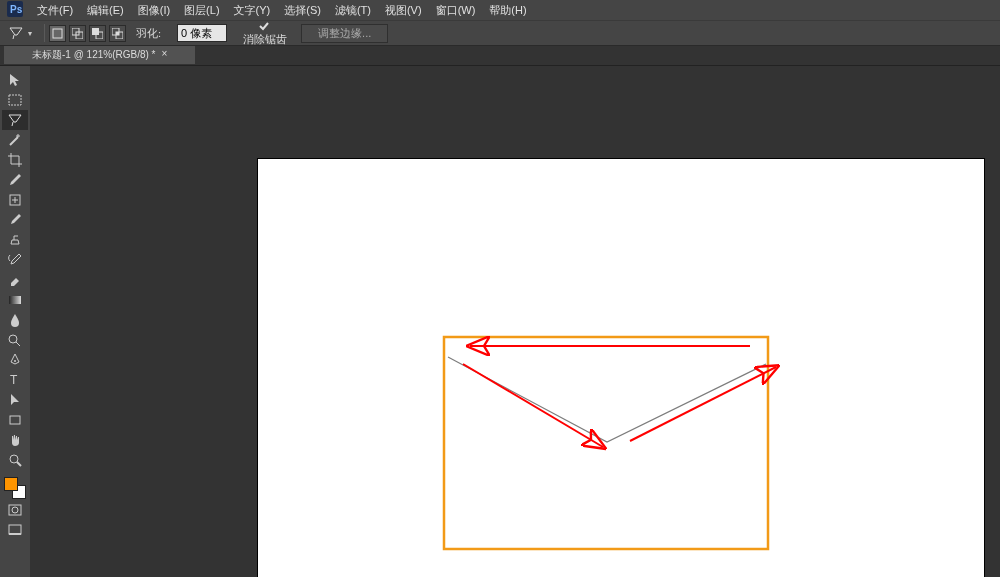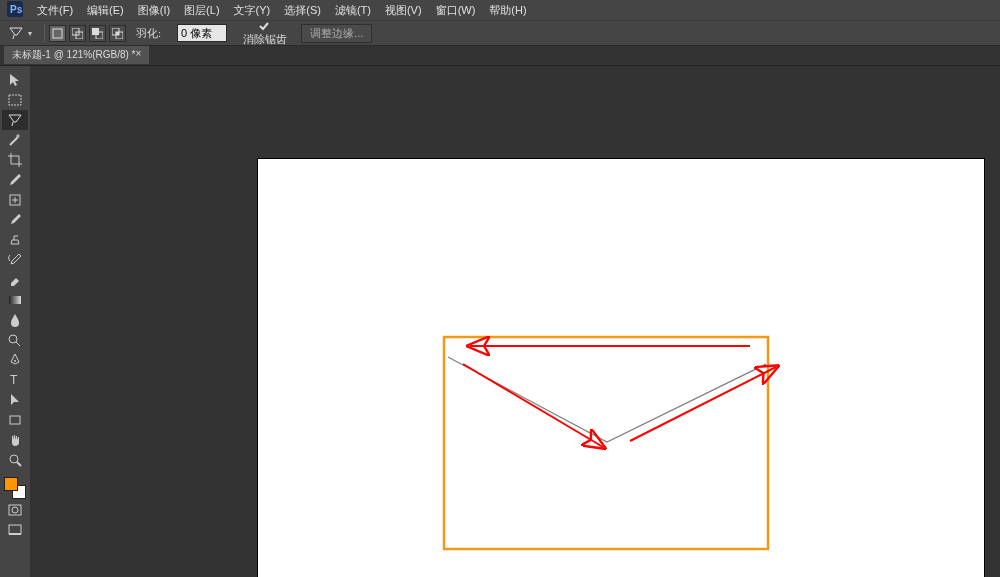--- a/index.html
+++ b/index.html
@@ -17,26 +17,26 @@
   .opt-flyout .lasso-svg { width:16px; height:16px; }
   .opt-flyout .chev { font-size:8px; color:#ccc; }
   .opt-divider { width:1px; height:18px; background:#5a5a5a; margin:0 4px; }
   .sel-mode-group { display:flex; gap:3px; margin-right:10px; }
   .sel-mode-btn { width:17px; height:17px; border:1px solid #2b2b2b; background:#4c4c4c; display:flex; align-items:center; justify-content:center; }
   .sel-mode-btn.active { background:#666; }
   .opt-label { margin-right:16px;font-family:Liberation Serif, serif; }
   .feather-input { width:50px; height:18px; background:#e6e6e6; border:1px solid #2a2a2a; padding:0 3px; font-size:11px; }
   .check { width:12px; height:12px; display:inline-flex; align-items:center; justify-content:center; color:#ddd; margin-right:3px; }
   .check svg{width:12px;height:12px;}
-  .refine-btn { background:#4a4a4a; border:1px solid #2f2f2f; padding:1px 8px; font-size:11px; color:#aaa; margin-left:14px; }
+  .refine-btn { background:#4a4a4a; border:1px solid #2f2f2f; padding:1px 16px; font-size:11px; color:#aaa; margin-left:14px; }
   .aa-wrap{display:flex;align-items:center;margin-left:16px;flex-direction:column;}
 
   
   .tabs-bar { background:#333333; height:20px; display:flex; align-items:flex-start; padding-left:4px; border-bottom:1px solid #222; }
-  .doc-tab { background:#525252; color:#dcdcdc; font-size:10px; padding:2px 8px; display:flex; align-items:flex-start; }
+  .doc-tab { background:#525252; color:#dcdcdc; font-size:10px; padding:2px 28px; display:flex; align-items:flex-start; gap:6px; }
   .doc-tab .close-x { font-size:10px; color:#ddd; }
 
   
   .workspace { position:absolute; top:66px; left:0; bottom:0; right:0; display:flex; }
   .tools-panel { width:30px; background:#454545; height:100%; display:flex; flex-direction:column; align-items:center; padding-top:4px; }
   .tool-cell { width:26px; height:20px; display:flex; align-items:center; justify-content:center; margin-bottom:0; }
   .tool-cell svg { width:16px; height:16px; }
   .tool-cell.selected { background:#2d2d2d; }
   .color-swatch-wrap { width:24px; height:24px; position:relative; margin-top:6px; }
   .swatch-back { position:absolute; right:1px; bottom:1px; width:14px; height:14px; background:#ffffff; border:1px solid #222; }

